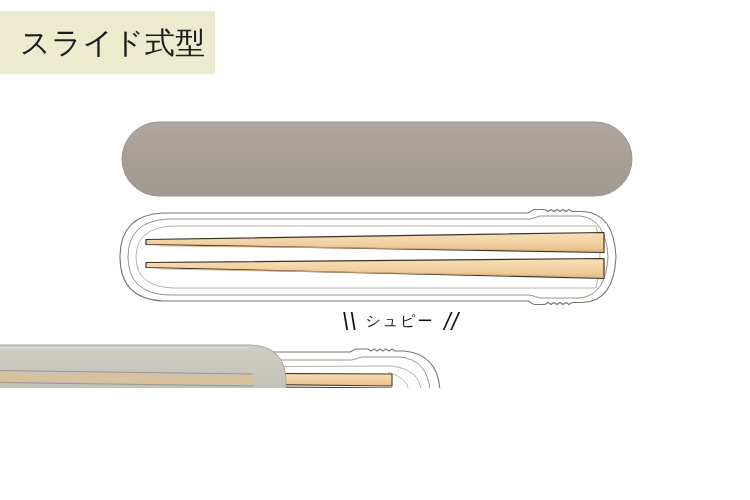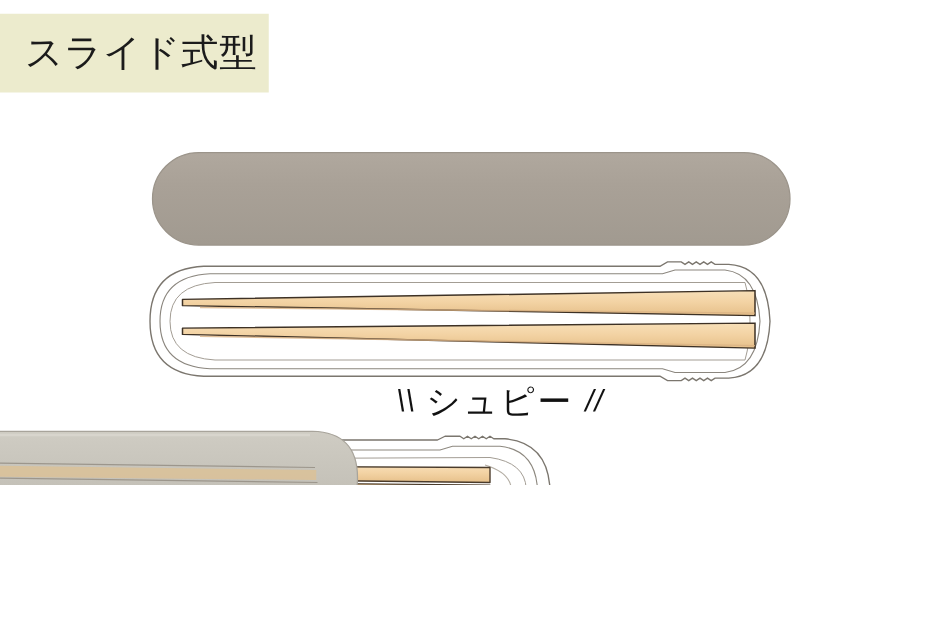--- a/index.html
+++ b/index.html
@@ -66,21 +66,21 @@
     font-family: "DejaVu Sans", "Liberation Sans", sans-serif;
     font-size: 22px;
     color: #111111;
     line-height: 1;
     display: inline-block;
   }
   .sfx-slash.left  { transform: skewX(-8deg); }
   .sfx-slash.right { transform: skewX(-8deg); }
   #sfx-word {
     font-family: "DejaVu Sans", "Liberation Sans", sans-serif;
-    font-size: 27px;
+    font-size: 15px;
     color: #111111;
     letter-spacing: 2px;
     line-height: 1;
   }
 </style>
 </head>
 <body>
 
 <div id="page">
 

